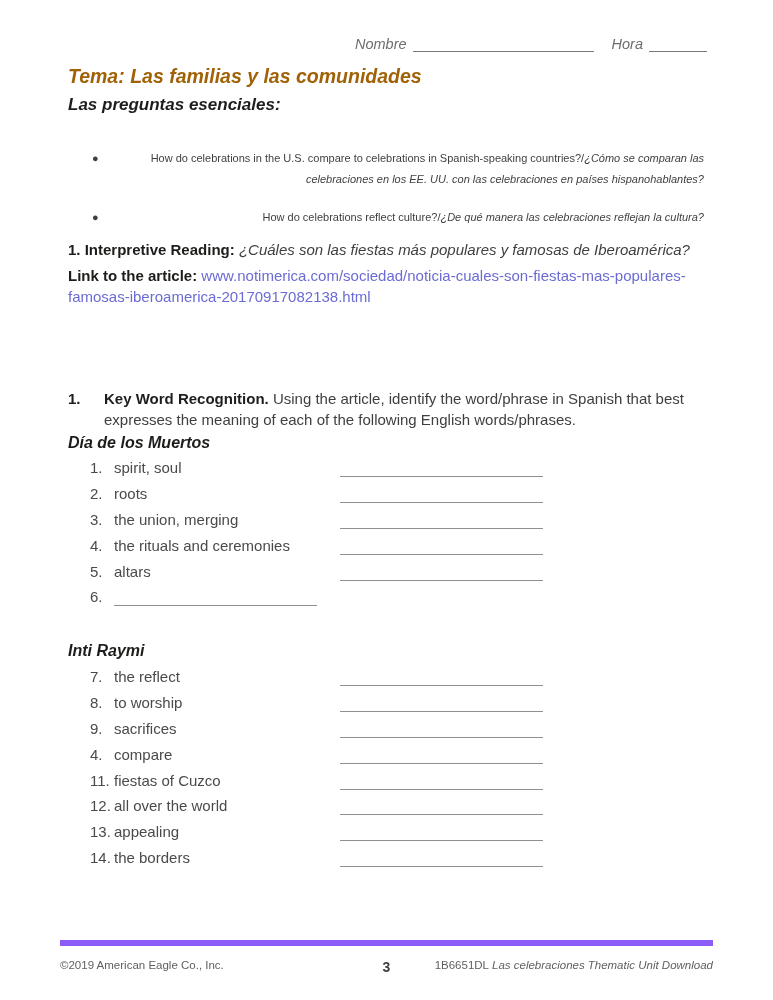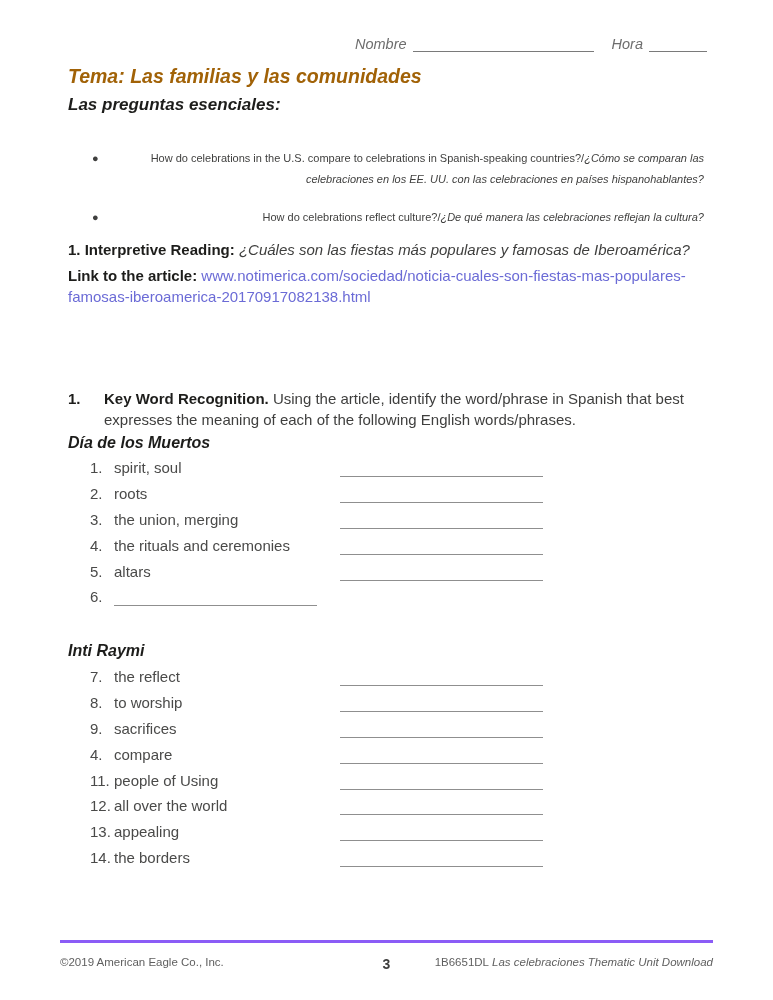--- a/index.html
+++ b/index.html
@@ -54,21 +54,21 @@
   .wl1 { top:459px; }
   .wl2 { top:668px; }
   .wrow { display:flex; height:25.9px; font-size:15px; color:#4a4a49; }
   .wrow .wnum { width:24px; }
   .wrow .wlabel { width:226px; }
   .wrow .wblank { width:203px; height:18px; border-bottom:1.4px solid #8f8f8f; }
 
   
   .footer {
     position:absolute; left:60px; right:60px; top:940px;
-    border-top:3px solid #8b5cf6; padding-top:13px;
+    border-top:6px solid #8b5cf6; padding-top:13px;
     font-size:11.5px; color:#5f5f5f;
     display:flex; justify-content:space-between; align-items:flex-start;
   }
   .footer .pagenum {
     position:absolute; left:0; right:0; text-align:center;
     font-size:14px; font-weight:bold; color:#3f3f3e;
   }
   .footer .right span + span { margin-left:3px;font-style:italic; }
 </style>
 </head>
@@ -168,21 +168,21 @@
       <span class="wlabel">sacrifices</span>
       <span class="wblank"></span>
     </div>
     <div class="wrow">
       <span class="wnum">4.</span>
       <span class="wlabel">compare</span>
       <span class="wblank"></span>
     </div>
     <div class="wrow">
       <span class="wnum">11.</span>
-      <span class="wlabel">people of Using</span>
+      <span class="wlabel">fiestas of Cuzco</span>
       <span class="wblank"></span>
     </div>
     <div class="wrow">
       <span class="wnum">12.</span>
       <span class="wlabel">all over the world</span>
       <span class="wblank"></span>
     </div>
     <div class="wrow">
       <span class="wnum">13.</span>
       <span class="wlabel">appealing</span>

